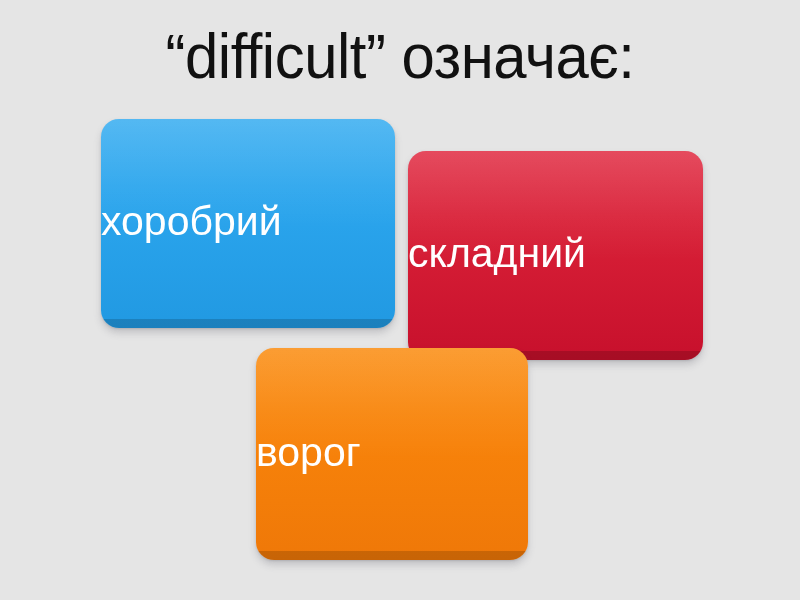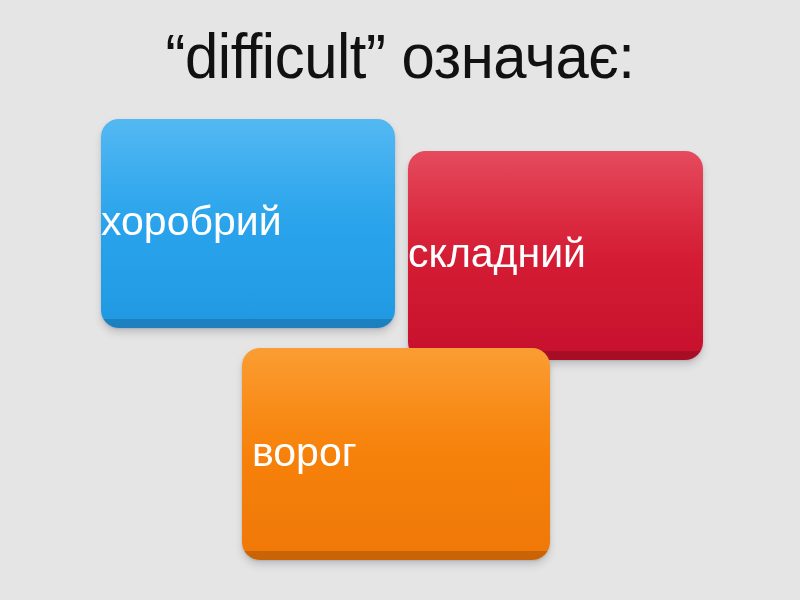--- a/index.html
+++ b/index.html
@@ -105,26 +105,25 @@
   }
   #tile-red {
     left: 408px;
     top: 119px;
     width: 295px;
     height: 209px;
     background: linear-gradient(to bottom, #e0283f 0%, #d71f36 40%, #c7102c 100%);
     margin-top: 32px;
   }
   #tile-orange {
-    left: 242px;
+    left: 256px;
     top: 348px;
-    width: 308px;
+    width: 272px;
     height: 212px;
     background: linear-gradient(to bottom, #fa8a0c 0%, #f7820a 45%, #ef7808 100%);
-    padding-left: 10px;
   }
 </style>
 </head>
 <body>
 
 <div id="quiz-screen">
 
   <div id="question-title">“difficult” означає:</div>
 
   <div class="answer-tile" id="tile-blue">

